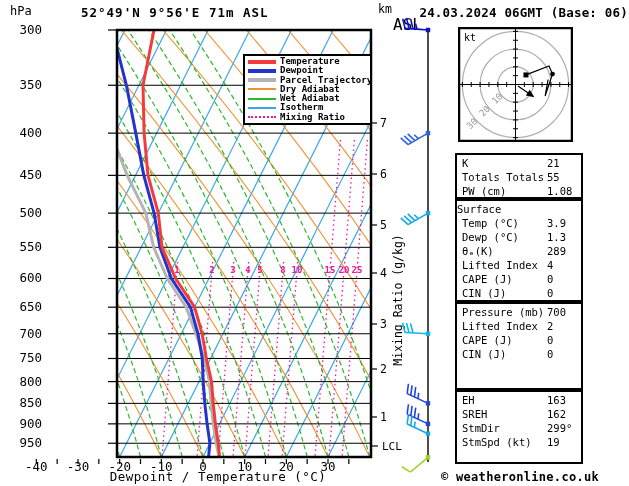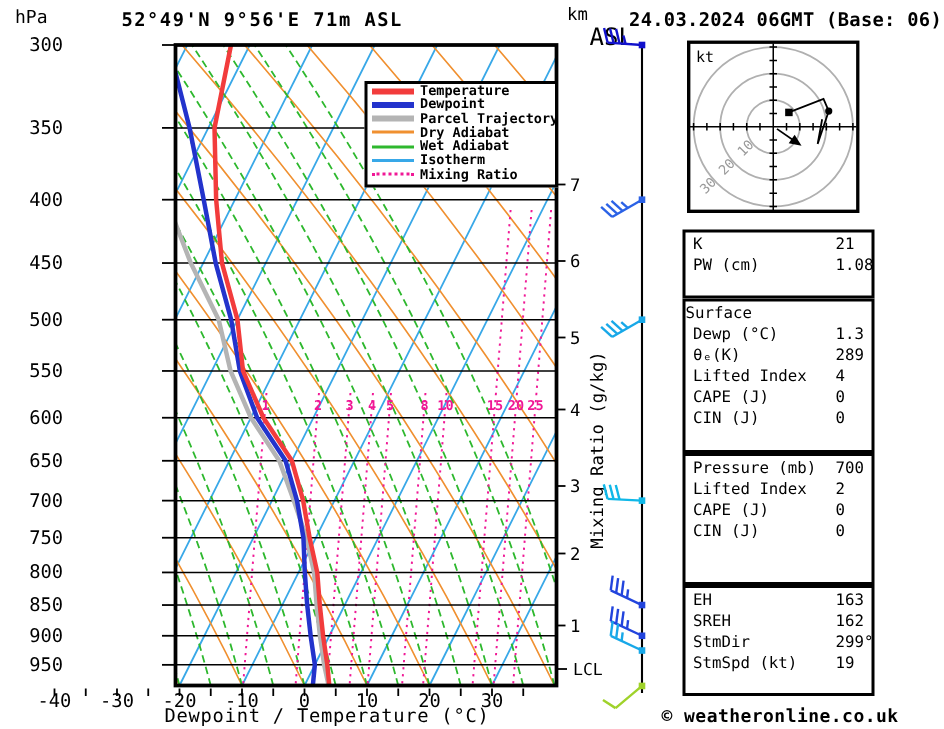--- a/index.html
+++ b/index.html
@@ -16,21 +16,21 @@
           box-sizing:border-box;padding:1px 0 1px 3px;z-index:5;margin-top:27px;}
   .lg-row{height:9.3px;line-height:9.3px;font-size:9px;font-weight:bold;white-space:nowrap;}
   .lg-sw{display:inline-block;width:28px;margin-right:4px;vertical-align:middle;border-top-style:solid;}
   .lg-thick{border-top-width:4px;}
   .lg-thin{border-top-width:2px;}
   .lg-dot{border-top-width:2px;border-top-style:dotted;}
   .ibox{position:absolute;left:455px;width:128px;border:2px solid #000;background:#fff;
         box-sizing:border-box;font-size:10.5px;line-height:14px;z-index:5;padding-top:1px;}
   .ibox .hd{font-weight:normal;}
   .irow{position:relative;padding-left:5px;white-space:nowrap;}
-  .irow .v{position:absolute;left:100px;}
+  .irow .v{position:absolute;left:90px;}
   svg text{font-family:"DejaVu Sans Mono","DejaVu Sans","Liberation Mono",monospace;}
 </style>
 </head>
 <body>
 
 <div id="app">
   <div class="abs" id="hpa-label">hPa</div>
   <div class="abs" id="main-title">52°49'N 9°56'E 71m ASL</div>
   <div class="abs" id="km-label">km</div>
   <div class="abs" id="asl-label">ASL</div>
@@ -310,24 +310,26 @@
       <rect x="65.443" y="45.442" width="5" height="5" fill="#000"></rect>
       <circle cx="94.493" cy="47.057" r="2.4" fill="#000"></circle>
       <line x1="59.978" y1="58.916" x2="73.07600000000001" y2="67.943" stroke="#000" stroke-width="1.2"></line>
       <polygon points="76.36956826674292,70.21289164329579 67.79627654537327,68.55498059010425 71.76858692114092,62.79123612330415" fill="#000"></polygon>
       <rect x="1" y="1" width="113" height="113" fill="none" stroke="#000" stroke-width="2.5"></rect>
     </svg>
 
   <div id="boxes">
       <div class="ibox" style="top: 153px; height: 46px;">
         <div class="irow"><span>K</span><span class="v">21</span></div>
+        <div class="irow"><span>Totals Totals</span><span class="v">55</span></div>
         <div class="irow"><span>PW (cm)</span><span class="v">1.08</span></div>
       </div>
       <div class="ibox" style="top: 199px; height: 103px;">
         <div class="hd">Surface</div>
+        <div class="irow"><span>Temp (°C)</span><span class="v">3.9</span></div>
         <div class="irow"><span>Dewp (°C)</span><span class="v">1.3</span></div>
         <div class="irow"><span>θₑ(K)</span><span class="v">289</span></div>
         <div class="irow"><span>Lifted Index</span><span class="v">4</span></div>
         <div class="irow"><span>CAPE (J)</span><span class="v">0</span></div>
         <div class="irow"><span>CIN (J)</span><span class="v">0</span></div>
       </div>
       <div class="ibox" style="top: 302px; height: 88px;">
         <div class="irow"><span>Pressure (mb)</span><span class="v">700</span></div>
         <div class="irow"><span>Lifted Index</span><span class="v">2</span></div>
         <div class="irow"><span>CAPE (J)</span><span class="v">0</span></div>

